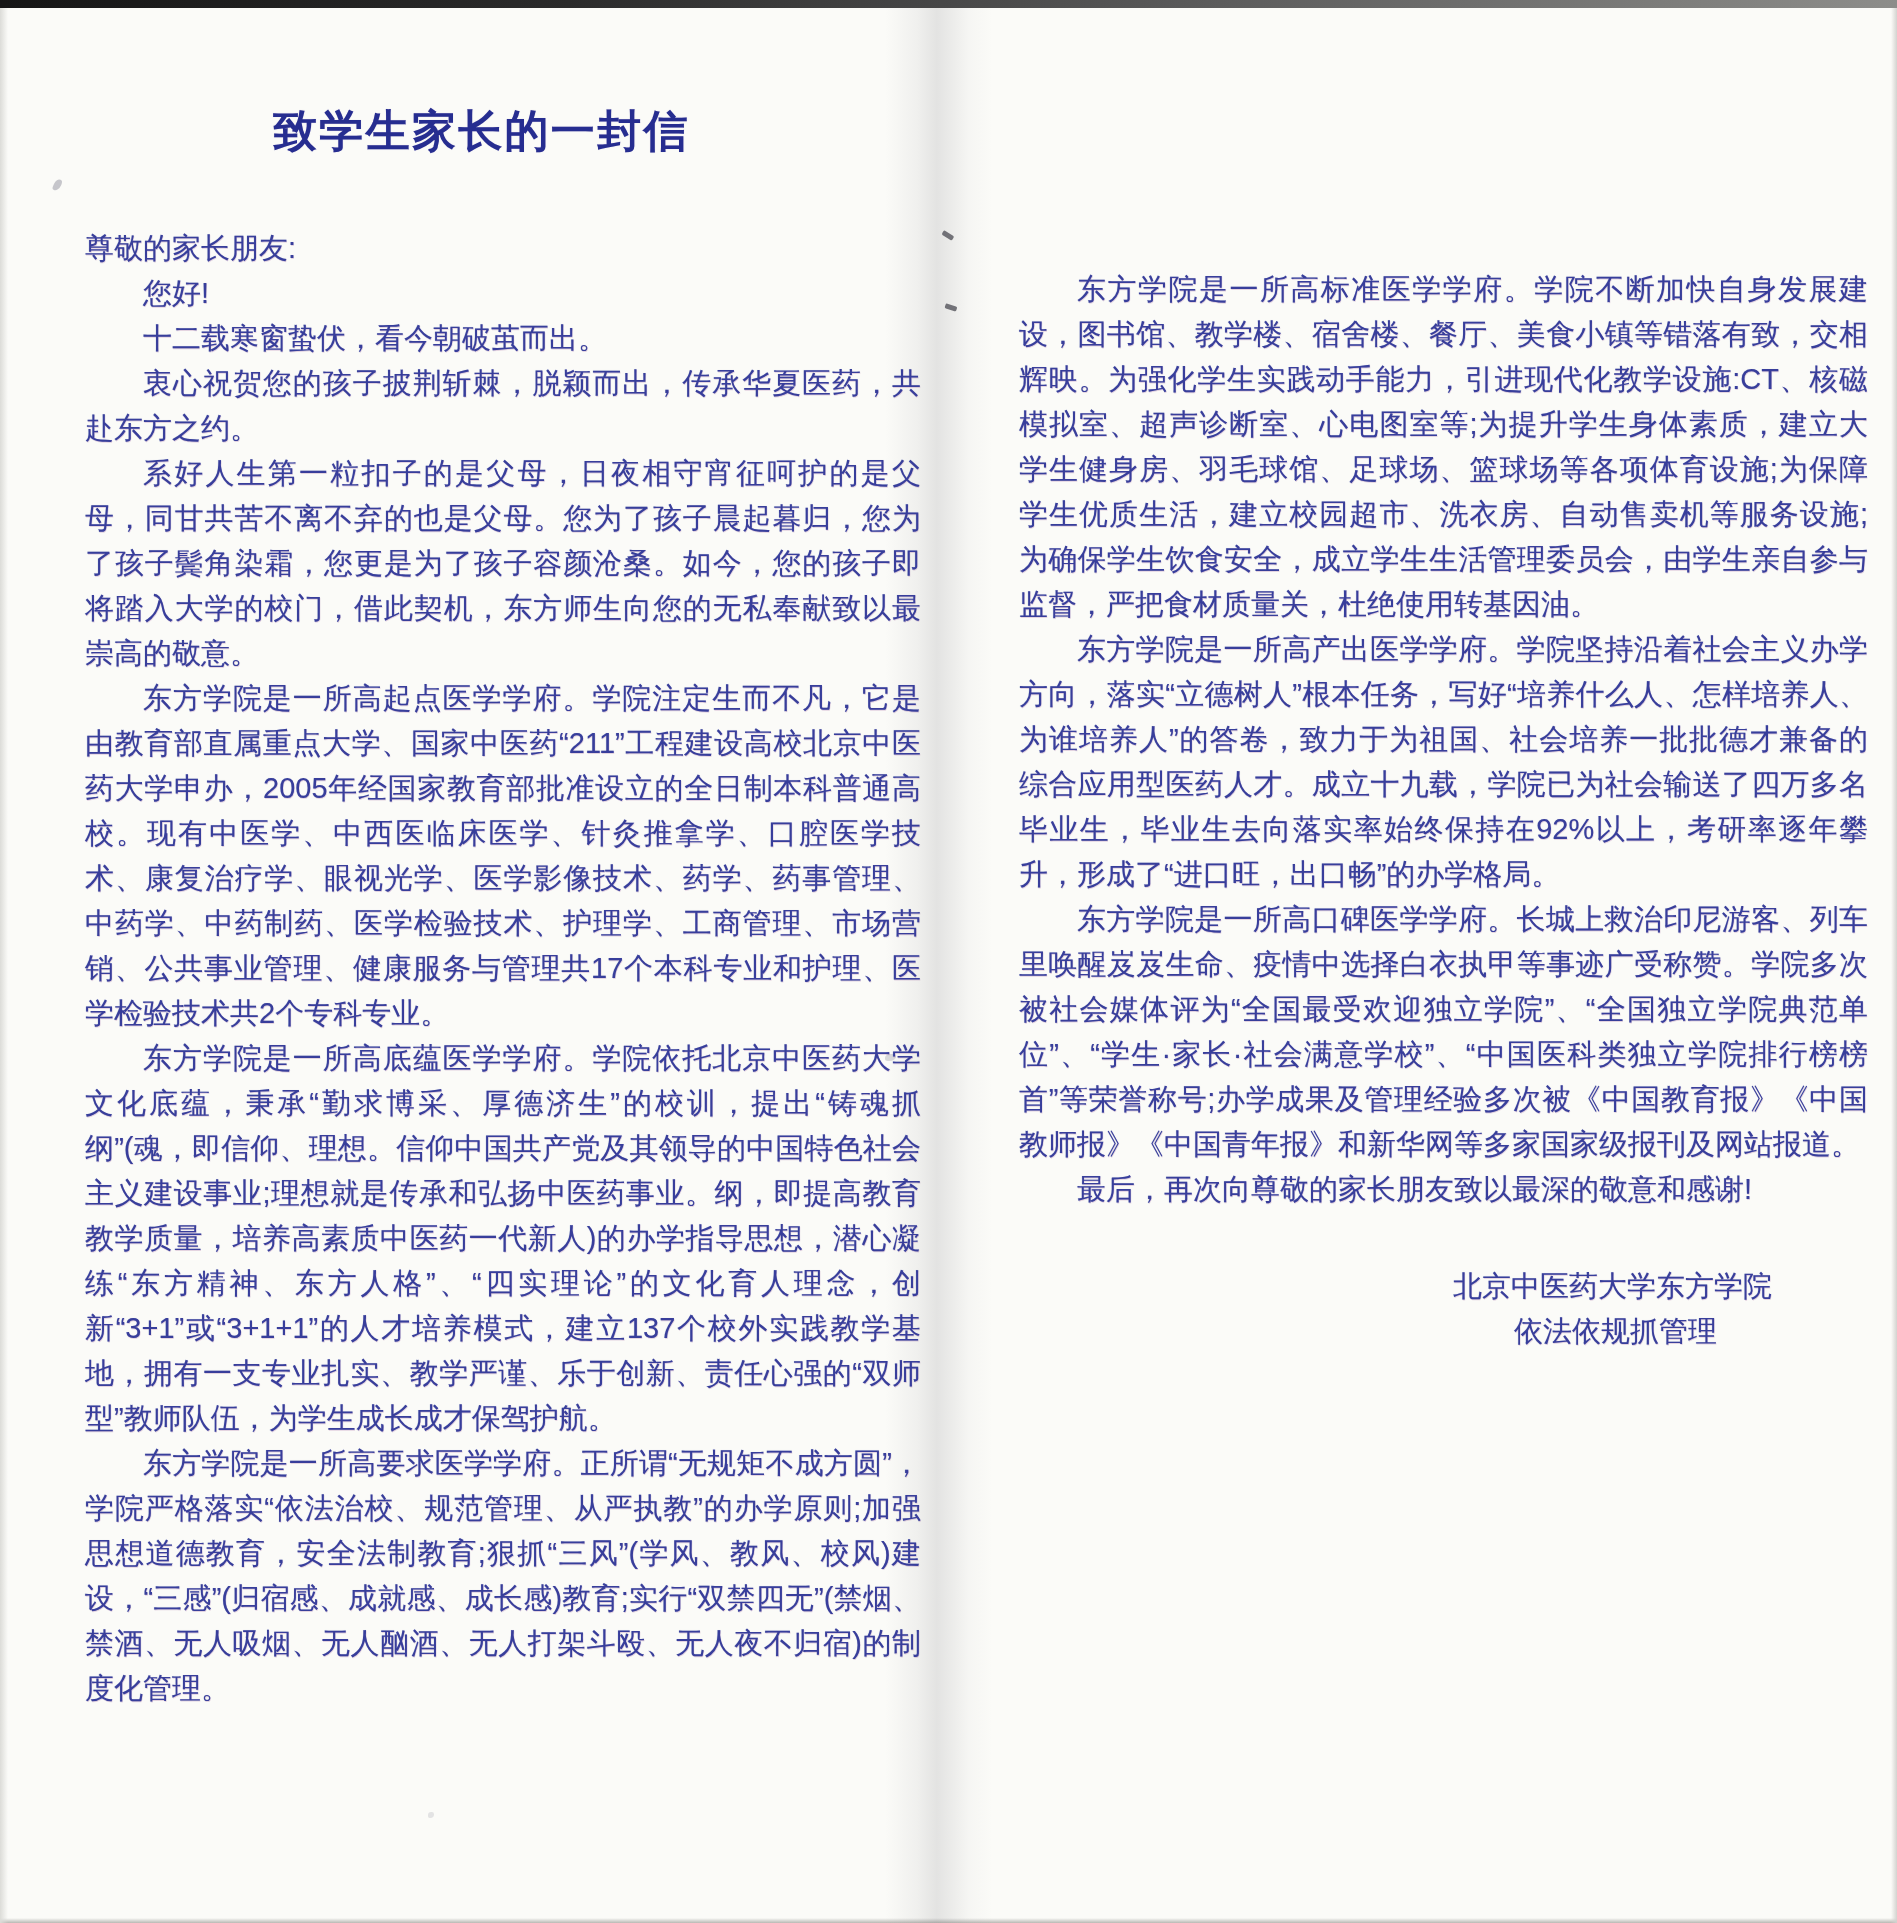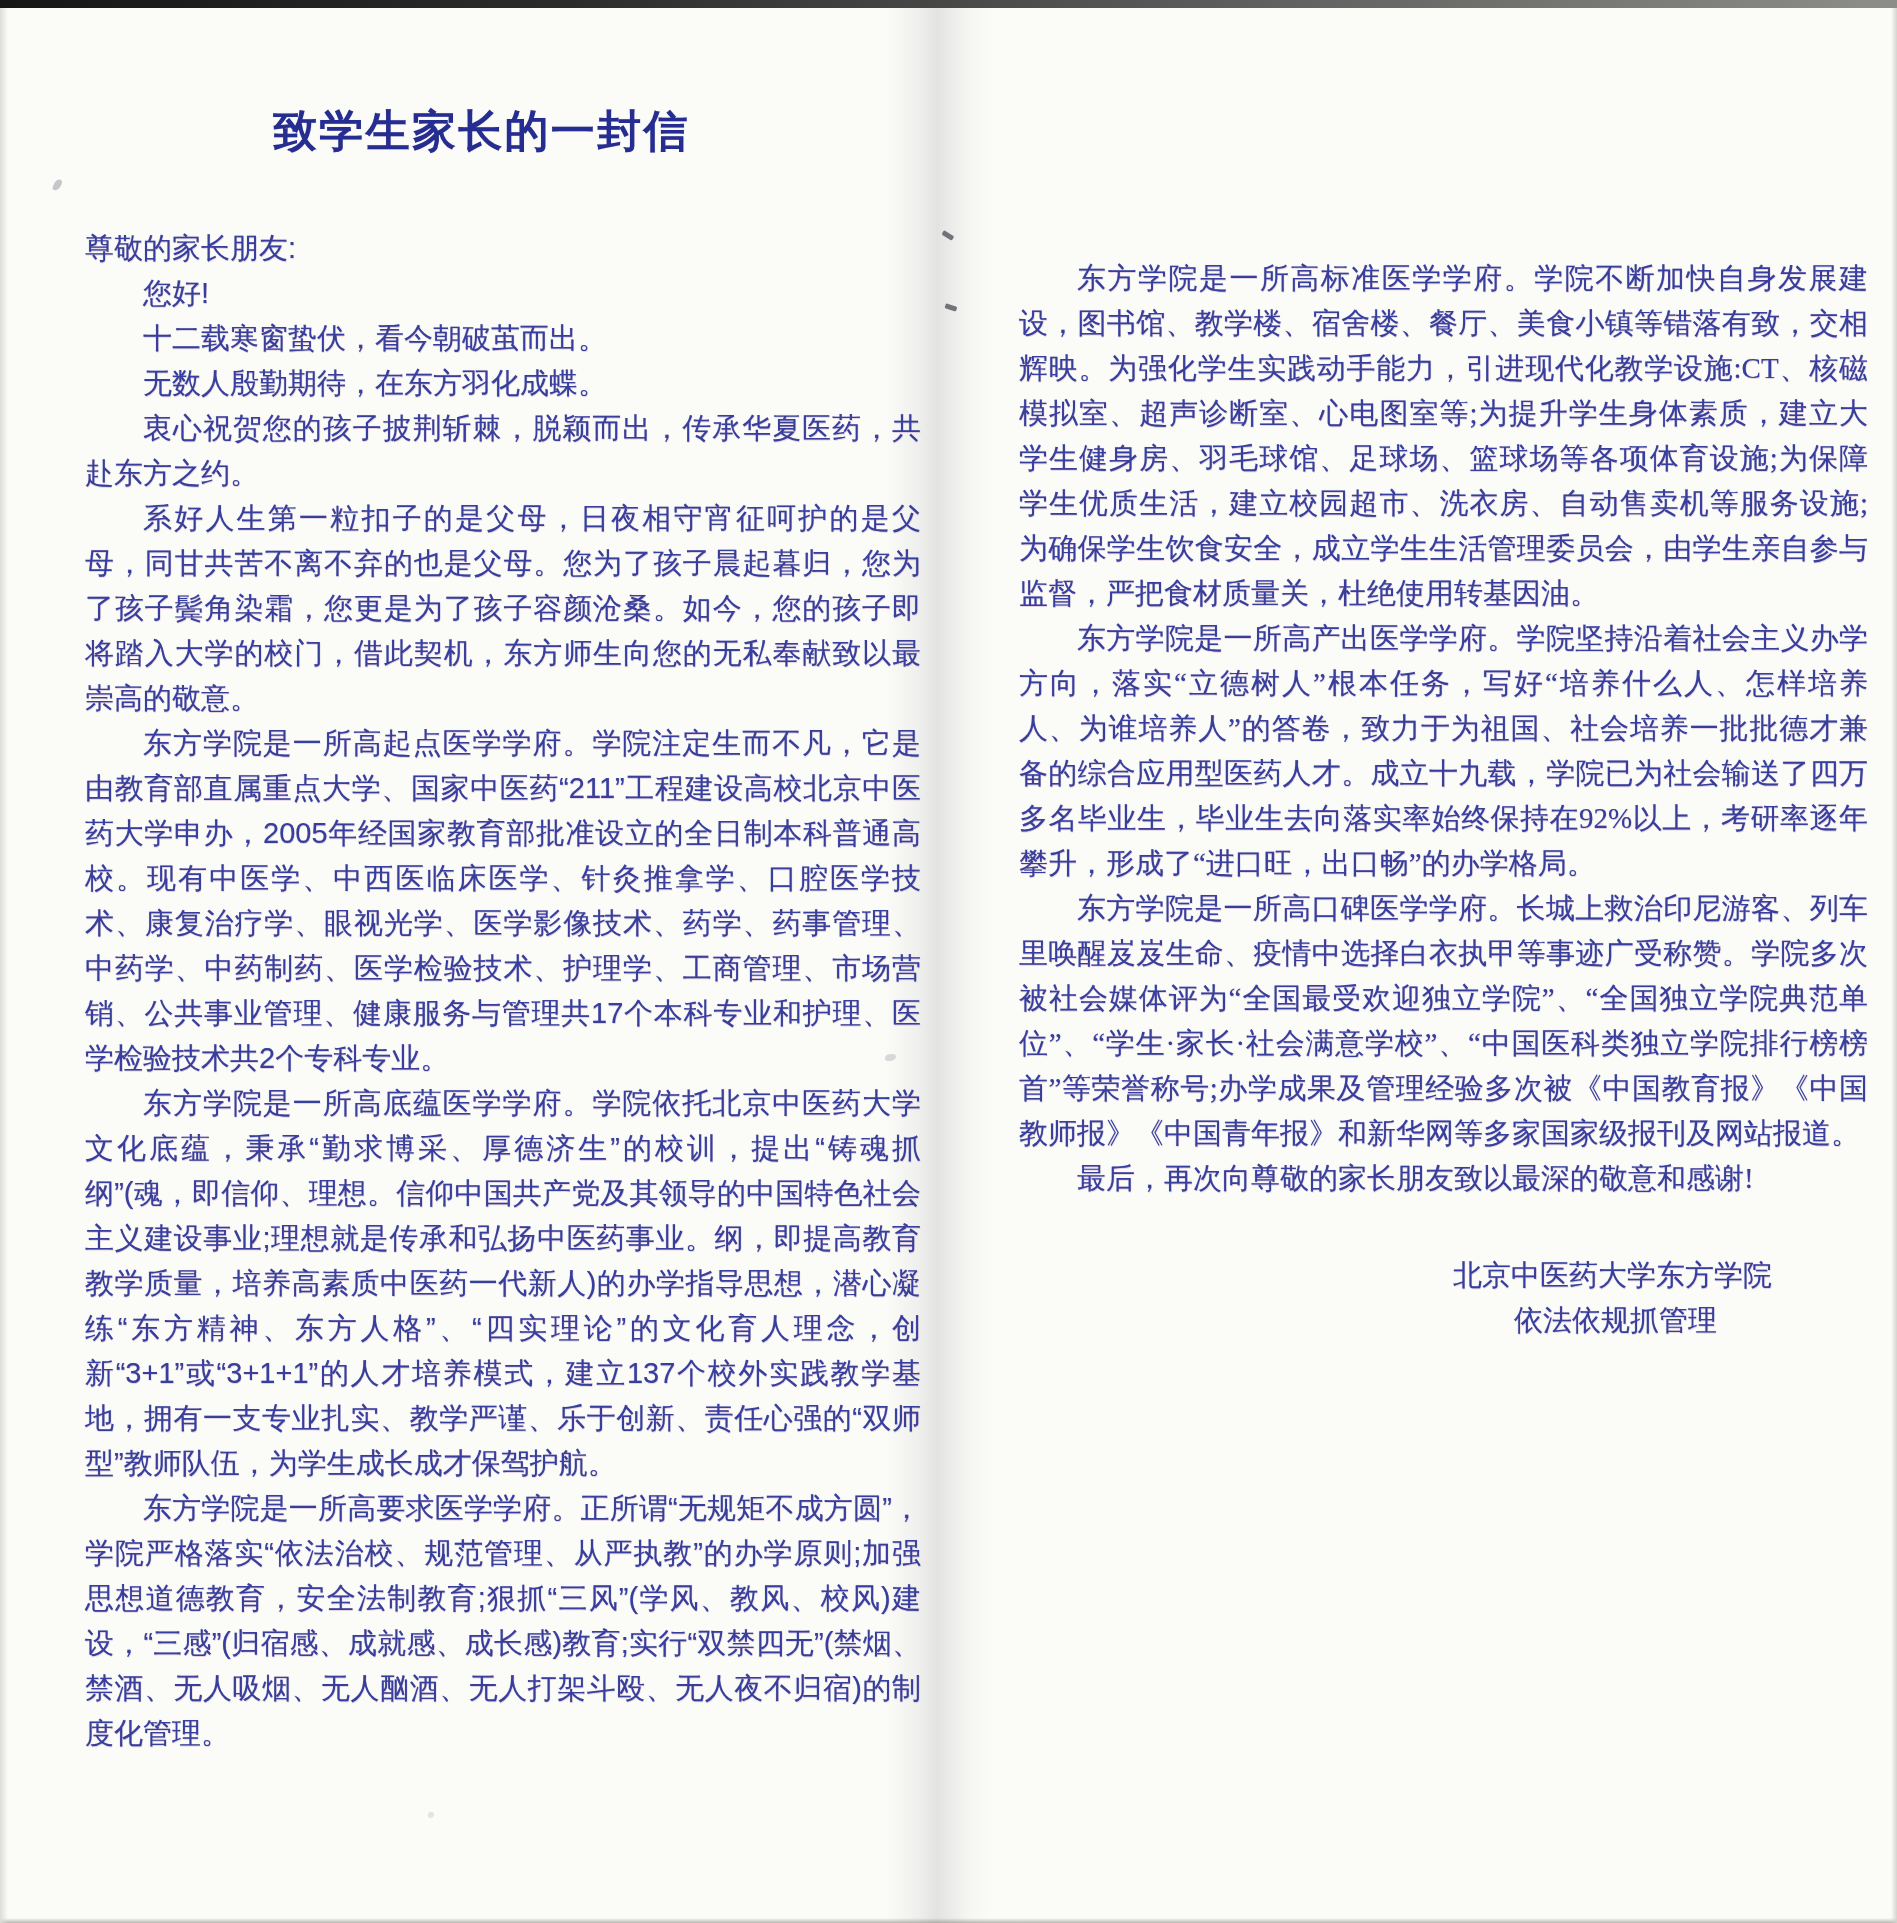--- a/index.html
+++ b/index.html
@@ -47,21 +47,21 @@
   .staple.s2 { left: 945px; top: 305px; transform: rotate(18deg); }
   .speck {
     position: absolute; background: #9a9aa6; border-radius: 60% 40% 70% 30%;
   }
   .speck.sp1 { left: 54px; top: 179px; width: 7px; height: 11.6px; transform: rotate(24deg); opacity: .55; }
   .speck.sp2 { left: 885px; top: 1054px; width: 10.8px; height: 7px; opacity: .35; }
   .speck.sp3 { left: 428px; top: 1812px; width: 6.2px; height: 6.2px; opacity: .25; }
 
   .page { position: absolute; }
   .page-left { left: 85px; top: 104px; width: 836px; }
-  .page-right { left: 1019px; top: 256px; width: 849px; font-family: Liberation Serif, serif; }
+  .page-right { left: 1019px; top: 267px; width: 849px; }
 
   .title {
     margin: 0; width: 100%;
     text-align: center; transform: translateX(-21.6px);
     font-size: 44px; line-height: 54px; font-weight: bold;
     letter-spacing: 2.3px;
     color: #262d90;
     text-shadow: 0 0 0.8px rgba(70,40,150,0.35);
   }
   .body-text { margin-top: 68px; }
@@ -93,21 +93,20 @@
   <div class="speck sp1"></div>
   <div class="speck sp2"></div>
   <div class="speck sp3"></div>
 
   <section class="page page-left">
     <h1 class="title">致学生家长的一封信</h1>
     <div class="body-text">
       <p class="salutation">尊敬的家长朋友:</p>
       <p>您好!</p>
       <p>十二载寒窗蛰伏，看今朝破茧而出。</p>
-      <p>无数人殷勤期待，在东方羽化成蝶。</p>
       <p>衷心祝贺您的孩子披荆斩棘，脱颖而出，传承华夏医药，共赴东方之约。</p>
       <p>系好人生第一粒扣子的是父母，日夜相守宵征呵护的是父母，同甘共苦不离不弃的也是父母。您为了孩子晨起暮归，您为了孩子鬓角染霜，您更是为了孩子容颜沧桑。如今，您的孩子即将踏入大学的校门，借此契机，东方师生向您的无私奉献致以最崇高的敬意。</p>
       <p>东方学院是一所高起点医学学府。学院注定生而不凡，它是由教育部直属重点大学、国家中医药“211”工程建设高校北京中医药大学申办，2005年经国家教育部批准设立的全日制本科普通高校。现有中医学、中西医临床医学、针灸推拿学、口腔医学技术、康复治疗学、眼视光学、医学影像技术、药学、药事管理、中药学、中药制药、医学检验技术、护理学、工商管理、市场营销、公共事业管理、健康服务与管理共17个本科专业和护理、医学检验技术共2个专科专业。</p>
       <p>东方学院是一所高底蕴医学学府。学院依托北京中医药大学文化底蕴，秉承“勤求博采、厚德济生”的校训，提出“铸魂抓纲”(魂，即信仰、理想。信仰中国共产党及其领导的中国特色社会主义建设事业;理想就是传承和弘扬中医药事业。纲，即提高教育教学质量，培养高素质中医药一代新人)的办学指导思想，潜心凝练“东方精神、东方人格”、“四实理论”的文化育人理念，创新“3+1”或“3+1+1”的人才培养模式，建立137个校外实践教学基地，拥有一支专业扎实、教学严谨、乐于创新、责任心强的“双师型”教师队伍，为学生成长成才保驾护航。</p>
       <p>东方学院是一所高要求医学学府。正所谓“无规矩不成方圆”，学院严格落实“依法治校、规范管理、从严执教”的办学原则;加强思想道德教育，安全法制教育;狠抓“三风”(学风、教风、校风)建设，“三感”(归宿感、成就感、成长感)教育;实行“双禁四无”(禁烟、禁酒、无人吸烟、无人酗酒、无人打架斗殴、无人夜不归宿)的制度化管理。</p>
     </div>
   </section>
 
   <section class="page page-right">
     <div class="body-text">

